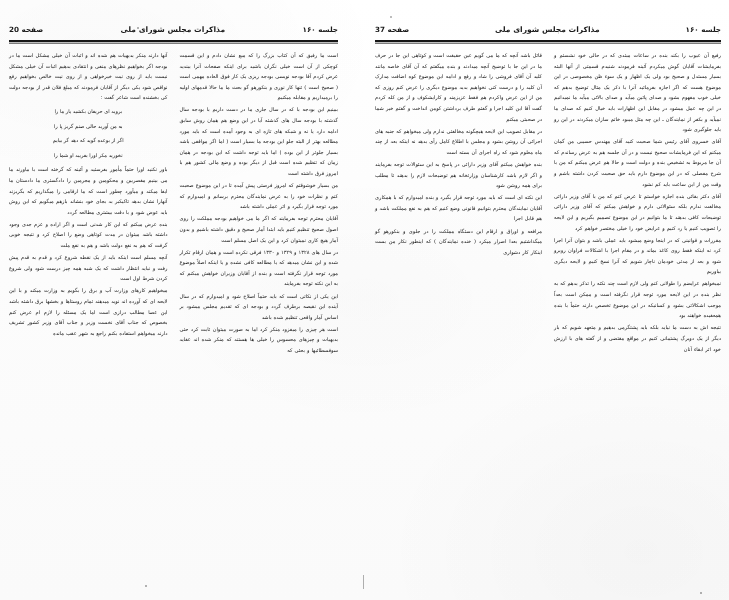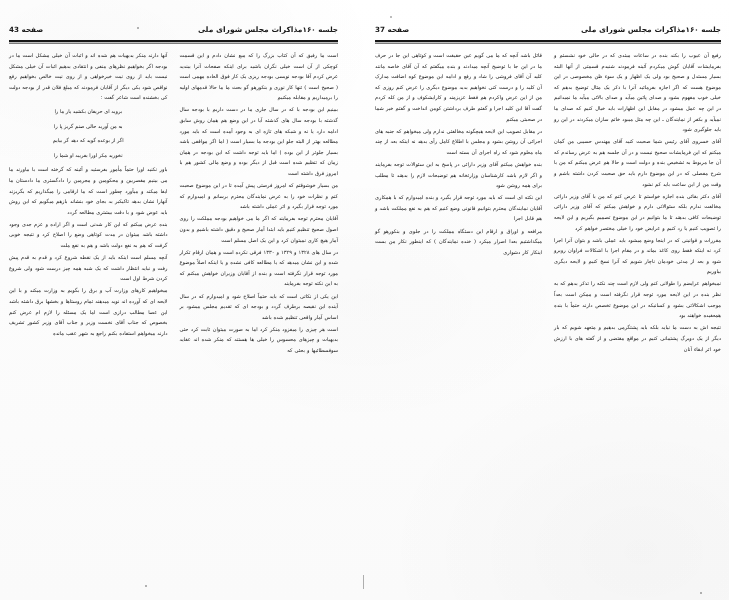--- a/index.html
+++ b/index.html
@@ -49,20 +49,21 @@
     height: 16px;
     line-height: 16px;
     font-size: 7.4px;
     font-weight: bold;
     color: #1a1a1a;
     letter-spacing: 0.1px;
     white-space: nowrap;
   }
   .hdr-title {
     flex: 1 1 auto;
+    text-align: center;
     font-size: 7.6px;
     font-weight: bold;
     letter-spacing: 0.3px;
   }
   .hdr-side { flex: 0 0 auto; font-size: 7.2px; }
 
   .rule {
     margin-top: 2px;
     height: 2px;
     background: #151515;
@@ -156,21 +157,21 @@
           <p class="para">این نکته ای است که باید مورد توجه قرار بگیرد و بنده امیدوارم که با همکاری آقایان نمایندگان محترم بتوانیم قانونی وضع کنیم که هم به نفع مملکت باشد و هم قابل اجرا</p>
           <p class="para">مرافعه و اوراق و ارقام این دستگاه مملکت را در جلوی و بنکورهو گو میگذاشتیم بعدا اصرار میکرد ( خنده نمایندگان ) که اینطور نکار من بست اینکار کار دشواری</p>
         </div>
       </div>
     </div>
 
     <div class="page page-left">
       <div class="page-header">
         <span class="hdr-side">جلسه ۱۶۰</span>
         <span class="hdr-title">مذاکرات مجلس شورای ملی</span>
-        <span class="hdr-side">صفحه 43</span>
+        <span class="hdr-side">صفحه 20</span>
       </div>
       <div class="rule"></div>
       <div class="rule-thin"></div>
 
       <div class="columns">
         <div class="col">
           <p class="para">است ما رفیق که آن کتاب بزرگ را که مبع نشان دادم و این قسمت کوچکی از آن است خیلی نگران باشید برای اینکه صفحات آنرا ببندید عرض کردم آقا بودجه نویسی بودجه ریزی یک کار فوق العاده مهمی است ( صحیح است ) تنها کار نوری و بنکورهو گو بحث ما ما حالا قدمهای اولیه را برمیداریم و مقابله میکنیم</p>
           <p class="para">ببینیم این بودجه با که در سال جاری ما در دست داریم با بودجه سال گذشته با بودجه سال های گذشته آیا در این وضع هم همان روش سابق ادامه دارد یا نه و شبکه های تازه ای به وجود آمده است که باید مورد مطالعه بهتر از البته جلو این بودجه ما بسیار است ( اما اگر مواقفی باشد بسیار جلوتر از این بوده ) اما باید توجه داشت که این بودجه در همان زمان که تنظیم شده است قبل از دیگر بوده و وضع مالی کشور هم با امروز فرق داشته است</p>
           <p class="para">من بسیار خوشوقتم که امروز فرصتی پیش آمده تا در این موضوع صحبت کنم و نظرات خود را به عرض نمایندگان محترم برسانم و امیدوارم که مورد توجه قرار بگیرد و اثر عملی داشته باشد</p>
           <p class="para">آقایان محترم توجه بفرمایند که اگر ما می خواهیم بودجه مملکت را روی اصول صحیح تنظیم کنیم باید ابتدا آمار صحیح و دقیق داشته باشیم و بدون آمار هیچ کاری نمیتوان کرد و این یک اصل مسلم است</p>

